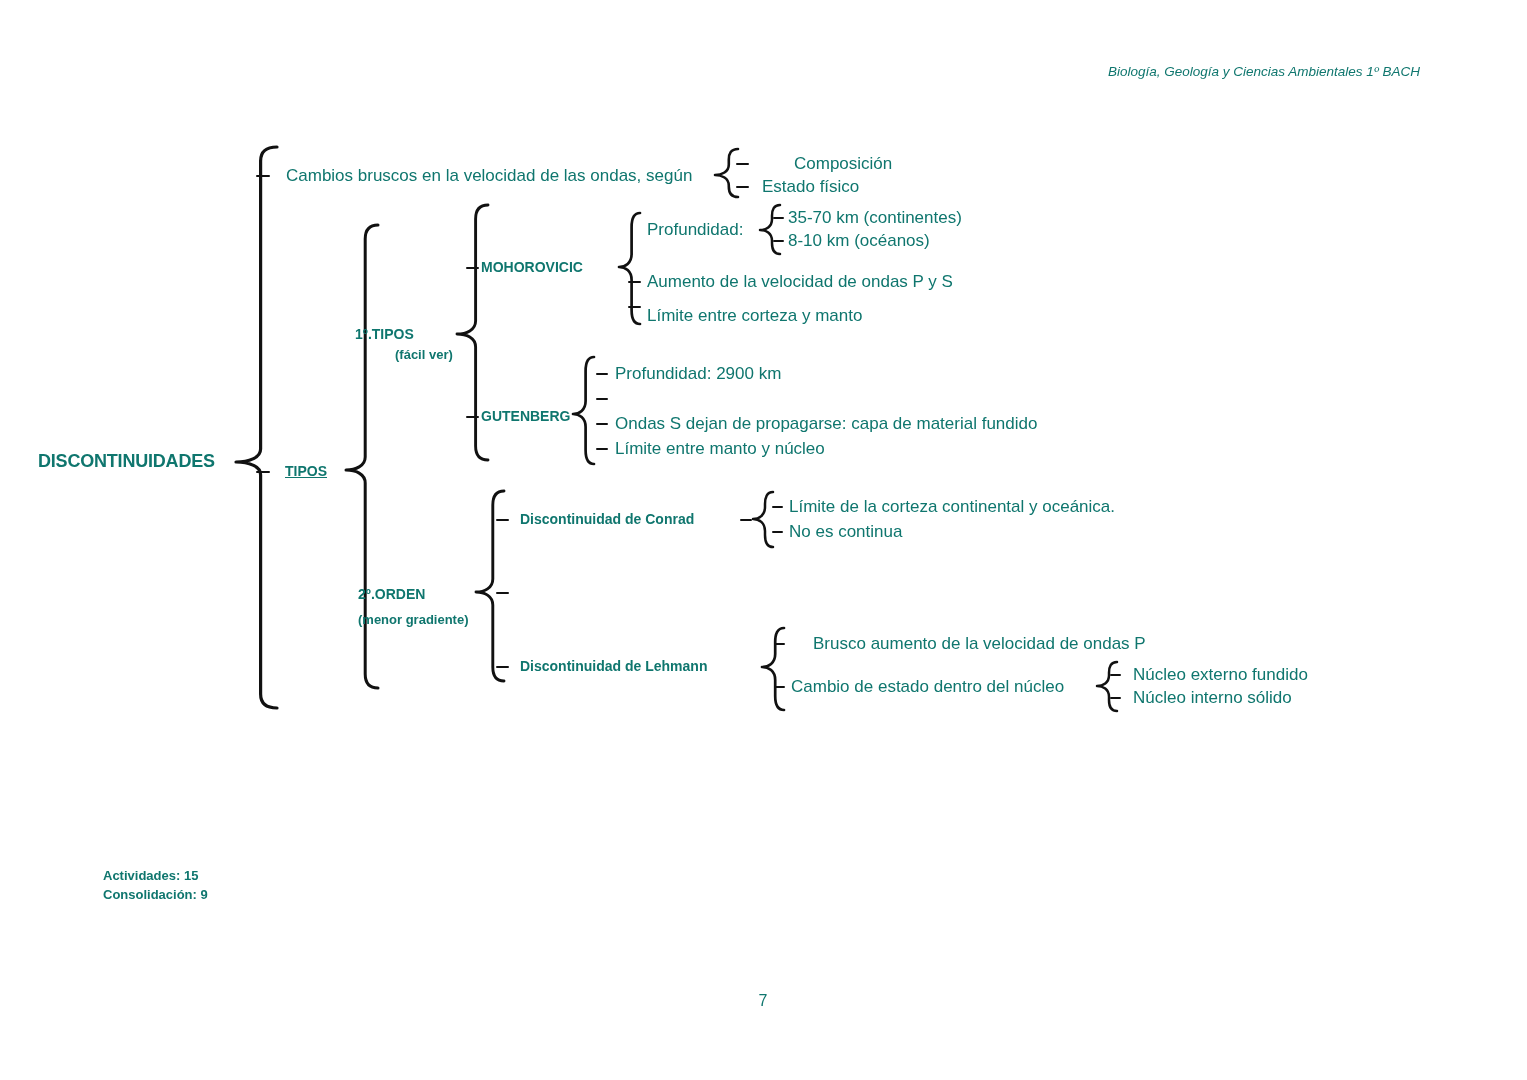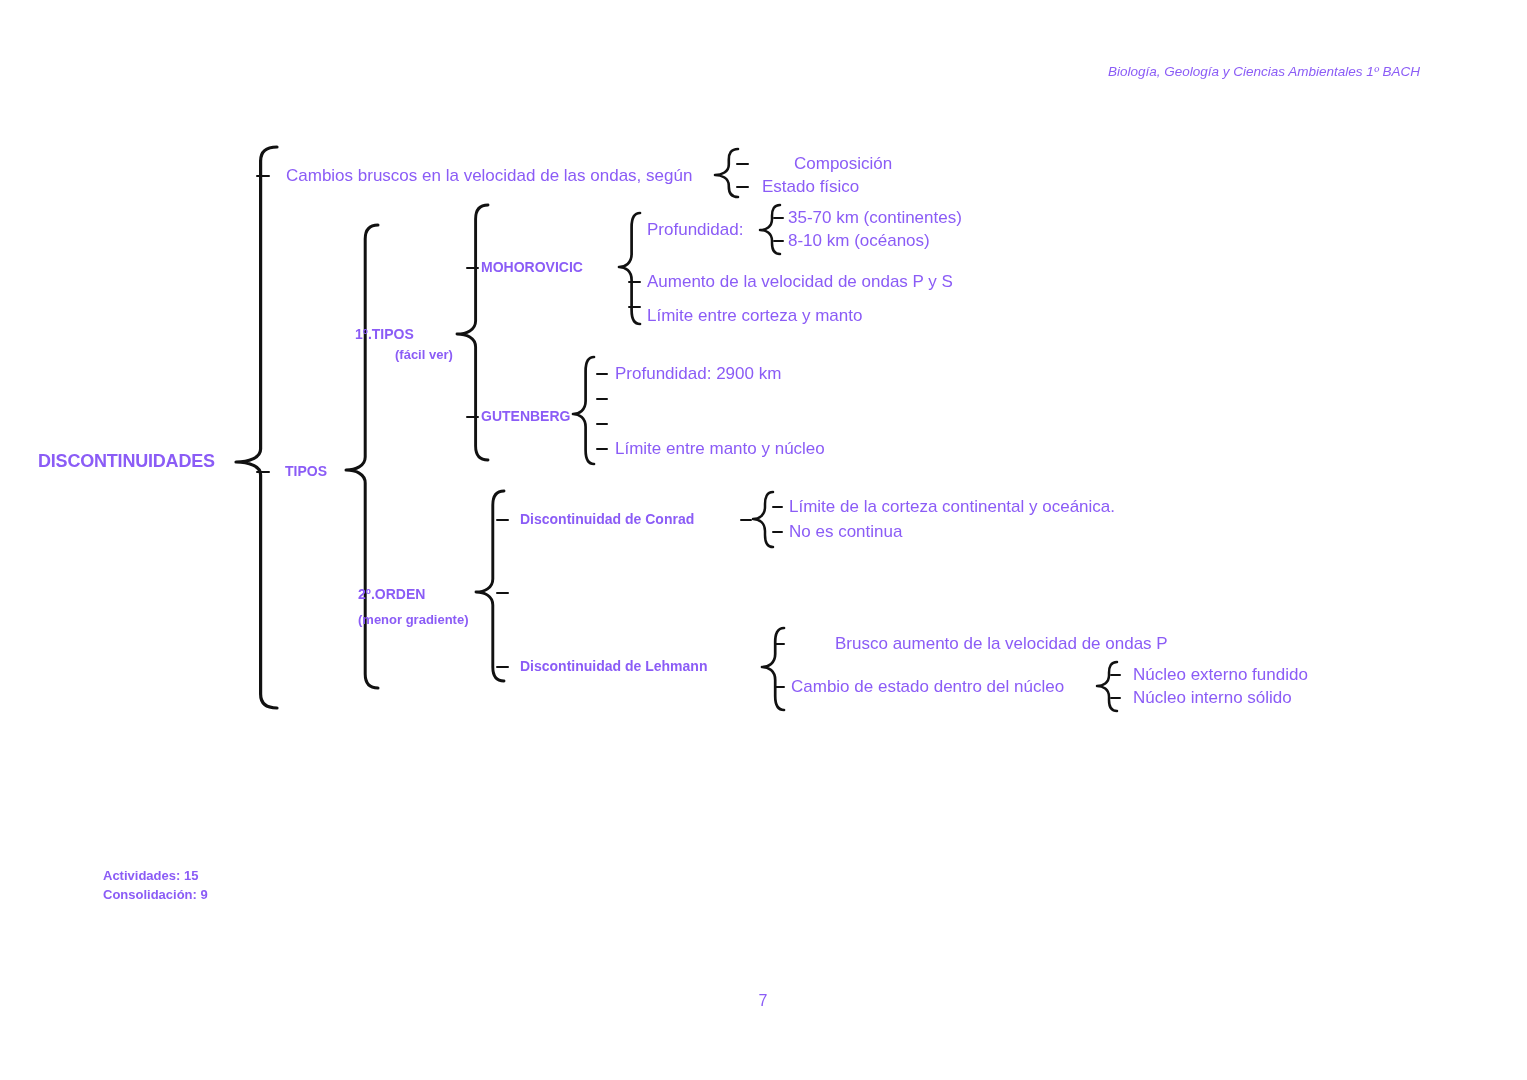--- a/index.html
+++ b/index.html
@@ -1,20 +1,20 @@
 <!DOCTYPE html>
 <html><head>
 <meta charset="utf-8">
 <style>
   html,body{margin:0;padding:0;background:#fff;}
   .canvas{
     position:relative;
     width:1527px;height:1080px;
     background:#ffffff;
-    color:#8b5cf6;
+    color:#0f766e;
     font-family:"Liberation Sans", sans-serif;
     overflow:hidden;
   }
   .abs{position:absolute;white-space:nowrap;}
   .t{font-size:17px;line-height:19px;}
   .cap{font-size:14px;line-height:19px;font-weight:bold;}
   .big{font-size:18px;line-height:20px;font-weight:bold;letter-spacing:-0.2px;}
   .note{font-size:13px;line-height:15px;font-weight:bold;}
   .hdr{font-size:13.5px;line-height:16px;font-style:italic;}
   .pageno{font-size:16px;line-height:18px;text-align:center;width:28px;}
@@ -37,21 +37,21 @@
   <div class="abs t" style="left:286px;top:166px;">Cambios bruscos en la velocidad de las ondas, según</div>
   <svg class="brace" style="left:715px;top:149px;" width="23" height="48" viewBox="0 0 23 48">
       <path d="M 23 0 C 15.869999999999997 0, 13.799999999999999 4.752000000000001, 13.799999999999999 10.56 L 13.799999999999999 15.44 C 13.799999999999999 22.832, 6.8999999999999995 26, 0 26 C 6.8999999999999995 26, 13.799999999999999 29.168, 13.799999999999999 36.56 L 13.799999999999999 37.44 C 13.799999999999999 43.248, 15.869999999999997 48, 23 48" fill="none" stroke="#111111" stroke-width="2.6" stroke-linecap="round" stroke-linejoin="round"></path>
     </svg>
   <div class="tick" style="left:736px;top:163px;width:13px;"></div>
   <div class="abs t" style="left:762px;top:154px;margin-left:32px;">Composición</div>
   <div class="tick" style="left:736px;top:186px;width:13px;"></div>
   <div class="abs t" style="left:762px;top:177px;">Estado físico</div>
 
   <div class="tick" style="left:256px;top:471px;width:14px;"></div>
-  <div class="abs cap" style="left:285px;top:462px;">TIPOS</div>
+  <div class="abs cap" style="left:285px;top:462px;text-decoration:underline;">TIPOS</div>
   <svg class="brace" style="left:346px;top:225px;" width="32" height="463" viewBox="0 0 32 463">
       <path d="M 32 0 C 22.08 0, 19.2 6.3, 19.2 14 L 19.2 232 C 19.2 241.1, 9.6 245, 0 245 C 9.6 245, 19.2 248.9, 19.2 258 L 19.2 449 C 19.2 456.7, 22.08 463, 32 463" fill="none" stroke="#111111" stroke-width="3" stroke-linecap="round" stroke-linejoin="round"></path>
     </svg>
 
   <div class="abs cap" style="left:355px;top:325px;">1º.TIPOS</div>
   <div class="abs note" style="left:395px;top:347px;">(fácil ver)</div>
   <svg class="brace" style="left:457px;top:205px;" width="31" height="255" viewBox="0 0 31 255">
       <path d="M 31 0 C 21.389999999999997 0, 18.599999999999998 6.3, 18.599999999999998 14 L 18.599999999999998 116 C 18.599999999999998 125.1, 9.299999999999999 129, 0 129 C 9.299999999999999 129, 18.599999999999998 132.9, 18.599999999999998 142 L 18.599999999999998 241 C 18.599999999999998 248.7, 21.389999999999997 255, 31 255" fill="none" stroke="#111111" stroke-width="2.9" stroke-linecap="round" stroke-linejoin="round"></path>
     </svg>
 
@@ -77,20 +77,21 @@
 
   <div class="tick" style="left:466px;top:416px;width:13px;"></div>
   <div class="abs cap" style="left:481px;top:407px;">GUTENBERG</div>
   <svg class="brace" style="left:573px;top:357px;" width="21" height="107" viewBox="0 0 21 107">
       <path d="M 21 0 C 14.489999999999998 0, 12.6 6.3, 12.6 14 L 12.6 44 C 12.6 53.1, 6.3 57, 0 57 C 6.3 57, 12.6 60.9, 12.6 70 L 12.6 93 C 12.6 100.7, 14.489999999999998 107, 21 107" fill="none" stroke="#111111" stroke-width="2.7" stroke-linecap="round" stroke-linejoin="round"></path>
     </svg>
   <div class="tick" style="left:596px;top:373px;width:12px;"></div>
   <div class="abs t" style="left:615px;top:364px;">Profundidad: 2900 km</div>
   <div class="tick" style="left:596px;top:398px;width:12px;"></div>
   <div class="tick" style="left:596px;top:423px;width:12px;"></div>
+  <div class="abs t" style="left:615px;top:414px;">Ondas S dejan de propagarse: capa de material fundido</div>
   <div class="tick" style="left:596px;top:448px;width:12px;"></div>
   <div class="abs t" style="left:615px;top:439px;">Límite entre manto y núcleo</div>
 
   <div class="abs cap" style="left:358px;top:585px;">2º.ORDEN</div>
   <div class="abs note" style="left:358px;top:612px;">(menor gradiente)</div>
   <svg class="brace" style="left:476px;top:491px;" width="28" height="190" viewBox="0 0 28 190">
       <path d="M 28 0 C 19.32 0, 16.8 6.3, 16.8 14 L 16.8 88 C 16.8 97.1, 8.4 101, 0 101 C 8.4 101, 16.8 104.9, 16.8 114 L 16.8 176 C 16.8 183.7, 19.32 190, 28 190" fill="none" stroke="#111111" stroke-width="2.9" stroke-linecap="round" stroke-linejoin="round"></path>
     </svg>
 
   <div class="tick" style="left:496px;top:519px;width:13px;"></div>
@@ -105,21 +106,21 @@
   <div class="abs t" style="left:789px;top:522px;">No es continua</div>
 
   <div class="tick" style="left:496px;top:592px;width:13px;"></div>
 
   <div class="tick" style="left:496px;top:666px;width:13px;"></div>
   <div class="abs cap" style="left:520px;top:657px;">Discontinuidad de Lehmann</div>
   <svg class="brace" style="left:762px;top:628px;" width="22" height="82" viewBox="0 0 22 82">
       <path d="M 22 0 C 15.179999999999998 0, 13.2 6.3, 13.2 14 L 13.2 26 C 13.2 35.1, 6.6 39, 0 39 C 6.6 39, 13.2 42.9, 13.2 52 L 13.2 68 C 13.2 75.7, 15.179999999999998 82, 22 82" fill="none" stroke="#111111" stroke-width="2.7" stroke-linecap="round" stroke-linejoin="round"></path>
     </svg>
   <div class="tick" style="left:774px;top:643px;width:11px;"></div>
-  <div class="abs t" style="left:835px;top:634px;">Brusco aumento de la velocidad de ondas P</div>
+  <div class="abs t" style="left:813px;top:634px;">Brusco aumento de la velocidad de ondas P</div>
   <div class="tick" style="left:774px;top:686px;width:11px;"></div>
   <div class="abs t" style="left:791px;top:677px;text-align:center;">Cambio de estado dentro del núcleo</div>
   <svg class="brace" style="left:1097px;top:662px;" width="20" height="49" viewBox="0 0 20 49">
       <path d="M 20 0 C 13.799999999999999 0, 12 4.851, 12 10.78 L 12 13.22 C 12 20.766000000000002, 6 24, 0 24 C 6 24, 12 27.233999999999998, 12 34.78 L 12 38.22 C 12 44.149, 13.799999999999999 49, 20 49" fill="none" stroke="#111111" stroke-width="2.5" stroke-linecap="round" stroke-linejoin="round"></path>
     </svg>
   <div class="tick" style="left:1110px;top:674px;width:11px;"></div>
   <div class="abs t" style="left:1133px;top:665px;">Núcleo externo fundido</div>
   <div class="tick" style="left:1110px;top:697px;width:11px;"></div>
   <div class="abs t" style="left:1133px;top:688px;">Núcleo interno sólido</div>
 

